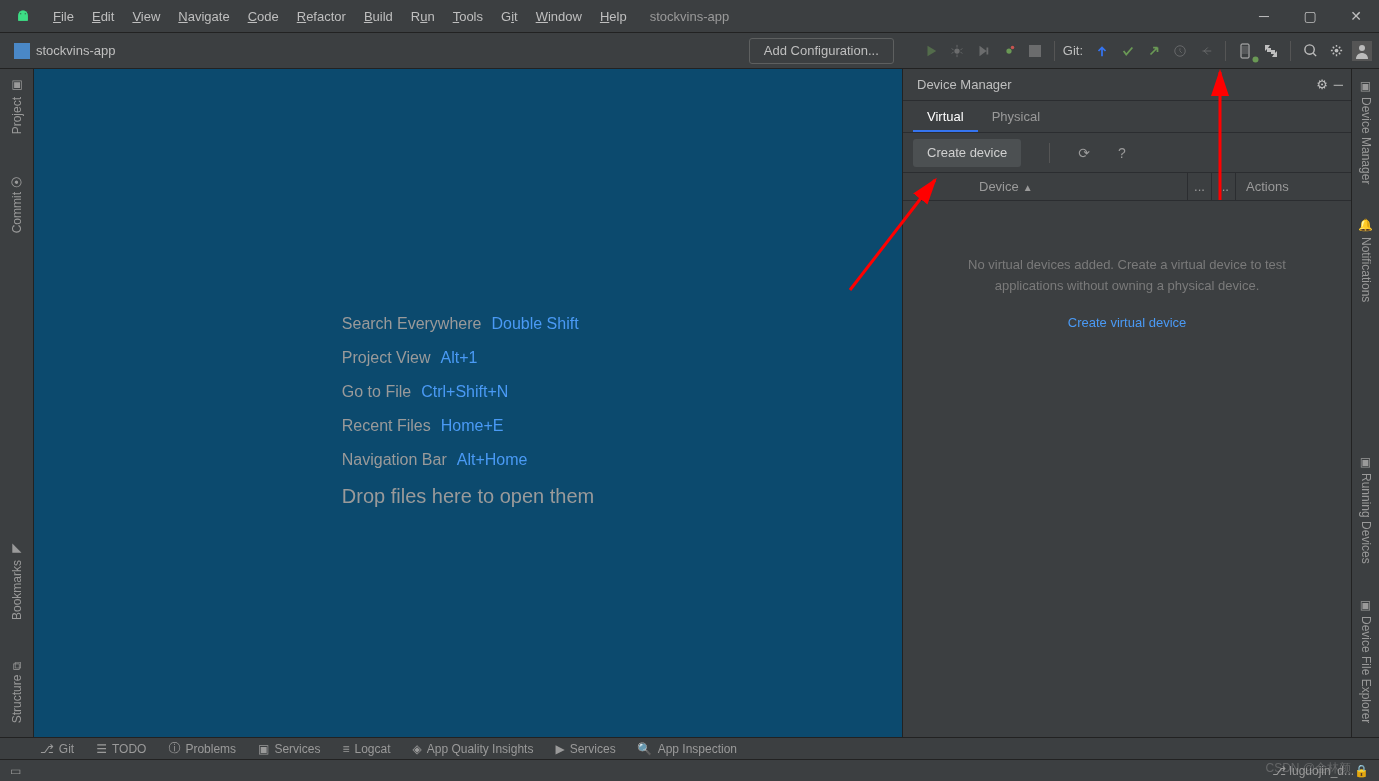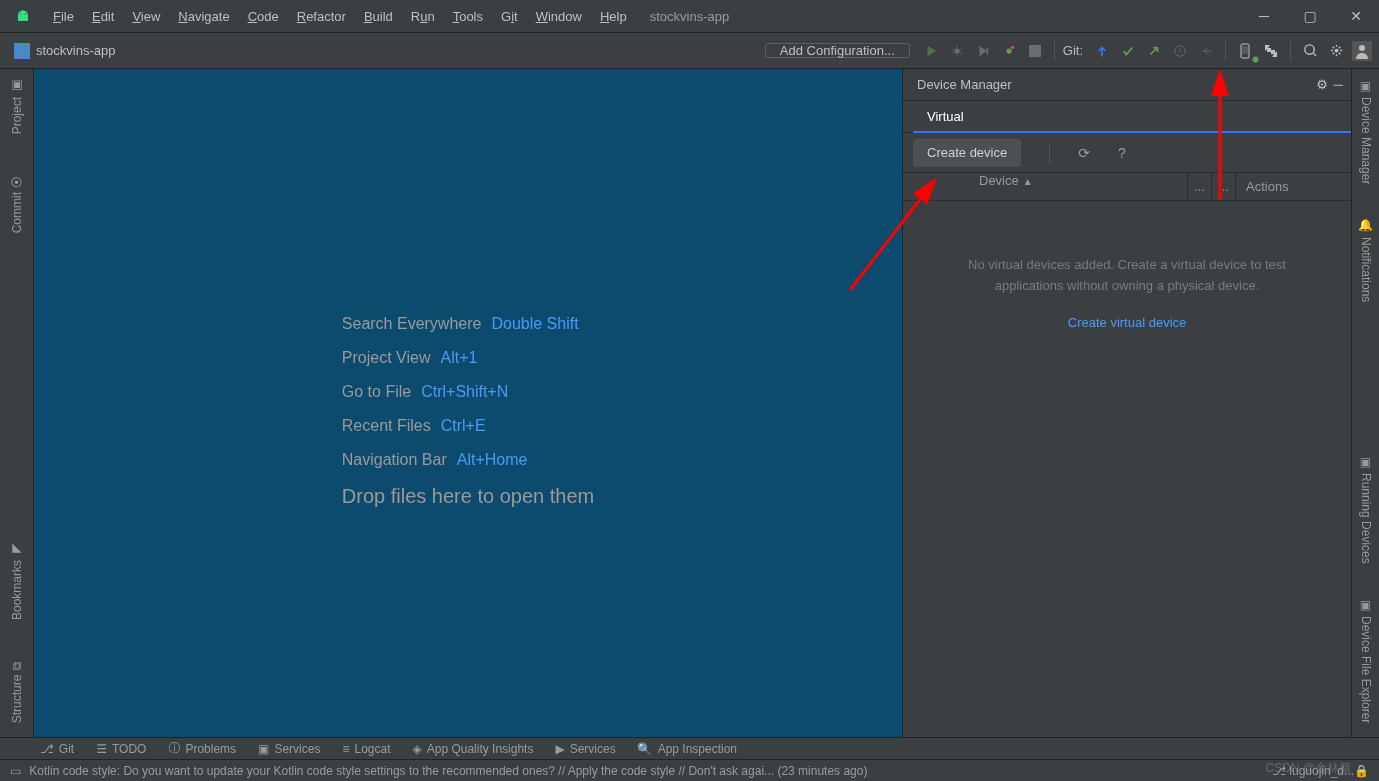--- a/index.html
+++ b/index.html
@@ -9,46 +9,46 @@
 .titlebar .menus { display:flex; gap:0; }
 .titlebar .menu-item { padding:0 9px; color:#bfbfbf; cursor:pointer; line-height:33px; }
 .titlebar .menu-item .ul { text-decoration:underline; }
 .titlebar .proj-title { position:absolute; left:50%; transform:translateX(-50%); color:#9a9a9a; }
 .titlebar .win-btns { margin-left:auto; display:flex; align-items:center; }
 .titlebar .win-btn { width:46px; height:33px; display:flex; align-items:center; justify-content:center; color:#bfbfbf; cursor:pointer; font-size:14px; }
 .toolbar { height:36px; background:#3c3f41; display:flex; align-items:center; border-bottom:1px solid #222; padding:0 4px; }
 .toolbar .proj-icon { width:16px; height:16px; background:#4a88c7; margin:0 6px 0 10px; }
 .toolbar .proj-name { color:#bfbfbf; }
 .toolbar .spacer { flex:1; }
-.toolbar .config-drop { height:15px; border:1px solid #5e6060; border-radius:3px; padding:0 14px; color:#bfbfbf; display:flex; align-items:center; cursor:pointer; margin-right:8px; }
+.toolbar .config-drop { height:26px; border:1px solid #5e6060; border-radius:3px; padding:0 14px; color:#bfbfbf; display:flex; align-items:center; cursor:pointer; margin-right:24px; }
 .toolbar .icon-btn { width:26px; height:22px; display:flex; align-items:center; justify-content:center; cursor:pointer; color:#9a9a9a; position:relative; }
 .toolbar .icon-btn.disabled { opacity:0.5; }
 .toolbar .sep { width:1px; height:20px; background:#555; margin:0 6px; }
 .toolbar .git-label { color:#bfbfbf; margin:0 6px 0 2px; }
 .main { display:flex; height:calc(100% - 33px - 36px - 22px - 22px); }
 .left-gutter { width:34px; background:#3c3f41; border-right:1px solid #222; display:flex; flex-direction:column; align-items:center; padding-top:6px; gap:34px; }
 .left-gutter .vtab { writing-mode:vertical-rl; transform:rotate(180deg); color:#9a9a9a; font-size:12px; display:flex; align-items:center; gap:4px; cursor:pointer; padding:4px 0; }
 .editor-area { flex:1; background:#0c4a6e; position:relative; display:flex; align-items:center; justify-content:center; border-right:1px solid #222; }
 .hints { text-align:left; }
 .hints .hint-row { margin:16px 0; font-size:16px; }
 .hints .hint-row .label { color:#9a9a9a; margin-right:10px; }
 .hints .hint-row .shortcut { color:#4a9af5; }
 .hints .drop-row { color:#9a9a9a; font-size:20px; margin-top:14px; }
 .device-panel { width:448px; background:#3c3f41; display:flex; flex-direction:column; }
 .device-panel .dm-head { height:32px; display:flex; align-items:center; padding:0 8px 0 14px; border-bottom:1px solid #2b2d30; }
 .device-panel .dm-head .title { color:#bfbfbf; font-size:13px; }
 .device-panel .dm-head .head-icons { margin-left:auto; display:flex; gap:6px; }
-.device-panel .tabs { height:32px; display:flex; border-bottom:1px solid #2b2d30; padding-left:10px;flex-direction:column; }
+.device-panel .tabs { height:32px; display:flex; border-bottom:1px solid #2b2d30; padding-left:10px; }
 .device-panel .tab { padding:0 14px; line-height:32px; color:#9a9a9a; cursor:pointer; }
 .device-panel .tab.active { color:#fff; border-bottom:2px solid:#3574f0; box-shadow:inset 0 -2px 0 #3574f0; }
 .device-panel .dm-toolbar { height:40px; display:flex; align-items:center; padding:0 10px; gap:28px; border-bottom:1px solid #2b2d30; }
 .device-panel .create-btn { height:28px; padding:0 14px; background:#4c5052; color:#d0d0d0; border-radius:3px; cursor:pointer; display:flex; align-items:center; font-size:13px; }
 .device-panel .dm-tool-sep { width:1px; height:20px; background:#555; }
 .device-panel .dm-tool-icon { color:#9a9a9a; cursor:pointer; font-size:14px; }
-.device-panel .col-head { height:28px; display:flex; align-items:flex-start; background:#3c3f41; border-bottom:1px solid #2b2d30; font-size:13px; color:#9a9a9a; }
+.device-panel .col-head { height:28px; display:flex; align-items:center; background:#3c3f41; border-bottom:1px solid #2b2d30; font-size:13px; color:#9a9a9a; }
 .device-panel .col-head .col1 { flex:1; padding-left:44px; }
 .device-panel .col-head .arrow-up { font-size:10px; margin-left:4px; color:#9a9a9a; }
 .device-panel .col-head .col-dots { width:24px; text-align:center; border-left:1px solid #2b2d30; height:100%; line-height:28px; }
 .device-panel .col-head .col-actions { width:116px; padding-left:10px; border-left:1px solid #2b2d30; height:100%; line-height:28px; }
 .device-panel .empty { flex:1; display:flex; flex-direction:column; align-items:center; justify-content:flex-start; padding:54px 24px 0; text-align:center; }
 .device-panel .empty .msg { color:#7a7a7a; line-height:1.6; margin-bottom:18px; max-width:360px; }
 .device-panel .empty .link { color:#4a9af5; cursor:pointer; }
 .right-gutter { width:28px; background:#3c3f41; border-left:1px solid #222; display:flex; flex-direction:column; align-items:center; padding-top:6px; gap:26px; }
 .right-gutter .vtab-r { writing-mode:vertical-rl; color:#9a9a9a; font-size:12px; display:flex; align-items:center; gap:4px; cursor:pointer; padding:4px 0; }
 .bottom-tools { height:22px; background:#3c3f41; border-top:1px solid #222; display:flex; align-items:center; padding-left:40px; gap:22px; }
@@ -197,21 +197,21 @@
     <span style="flex:1"></span>
     <span class="vtab"><span>Bookmarks</span> ◥</span>
     <span class="vtab" style="margin-bottom:10px;"><span>Structure</span> ⧉</span>
   </div>
 
   <div class="editor-area">
     <div class="hints">
       <div class="hint-row"><span class="label">Search Everywhere</span><span class="shortcut">Double Shift</span></div>
       <div class="hint-row"><span class="label">Project View</span><span class="shortcut">Alt+1</span></div>
       <div class="hint-row"><span class="label">Go to File</span><span class="shortcut">Ctrl+Shift+N</span></div>
-      <div class="hint-row"><span class="label">Recent Files</span><span class="shortcut">Ctrl+E</span></div>
+      <div class="hint-row"><span class="label">Recent Files</span><span class="shortcut">Home+E</span></div>
       <div class="hint-row"><span class="label">Navigation Bar</span><span class="shortcut">Alt+Home</span></div>
       <div class="drop-row">Drop files here to open them</div>
     </div>
   </div>
 
   <div class="device-panel">
     <div class="dm-head">
       <span class="title">Device Manager</span>
       <span class="head-icons">
         <span class="icon-btn">⚙</span>
@@ -256,21 +256,20 @@
   <span class="btool">ⓘ <span>Problems</span></span>
   <span class="btool">▣ <span>Services</span></span>
   <span class="btool">≡ <span>Logcat</span></span>
   <span class="btool">◈ <span>App Quality Insights</span></span>
   <span class="btool">▶ <span>Services</span></span>
   <span class="btool">🔍 <span>App Inspection</span></span>
 </div>
 
 <div class="status-bar">
   <span class="msg-icon">▭</span>
-  <span style="white-space:nowrap;overflow:hidden;text-overflow:ellipsis;max-width:1060px;">Kotlin code style: Do you want to update your Kotlin code style settings to the recommended ones? // Apply the code style // Don't ask agai... (23 minutes ago)</span>
   <span class="status-right">
     <span>⎇ <span>luguojin_d...</span></span>
     <span>🔒</span>
   </span>
 </div>
 
 <svg class="arrow-anno" width="1379" height="781">
   <defs>
       <marker id="ah" markerWidth="10" markerHeight="10" refX="8" refY="3" orient="auto">
         <path d="M0,0 L9,3 L0,6 z" fill="#ff0000"></path>

